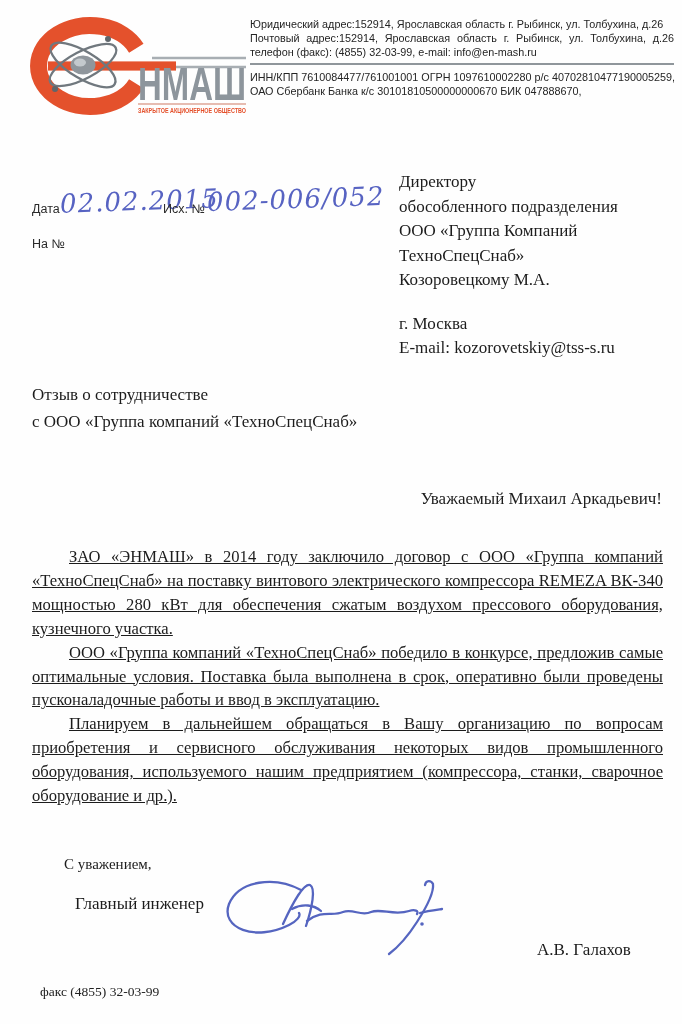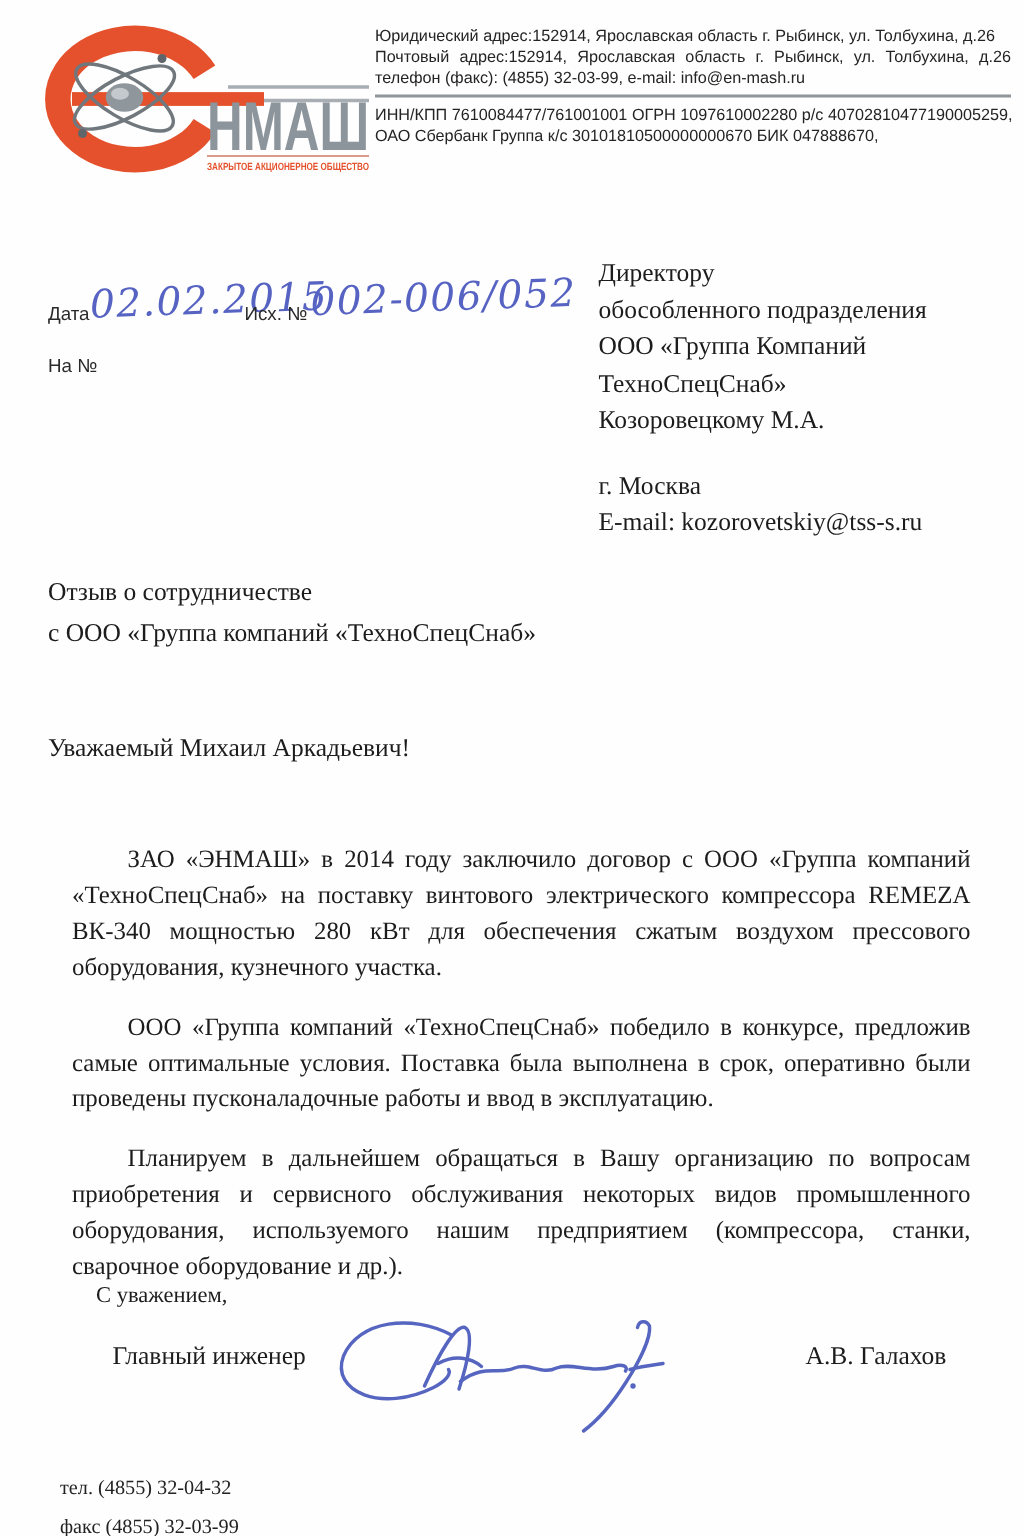--- a/index.html
+++ b/index.html
@@ -40,27 +40,27 @@
     white-space:nowrap;
   }
   
   .recipient{
     position:absolute;left:399px;top:170px;width:280px;
     font-size:17px;line-height:24.5px;
   }
   .recipient-city{margin-top:19px;}
   
   .subject{position:absolute;left:32px;top:381px;width:480px;font-size:17px;line-height:27px;}
-  .salutation{position:absolute;left:32px;top:489px;width:630px;text-align:left;font-size:17px;}
+  .salutation{position:absolute;left:32px;top:489px;width:630px;text-align:right;font-size:17px;}
   .body-text{position:absolute;left:32px;top:545px;width:631px;font-size:16.6px;line-height:23.9px;}
-  .body-text p{margin:16px;text-align:justify;text-indent:37px;}
+  .body-text p{margin:0;text-align:justify;text-indent:37px;text-decoration:underline;}
   
   .closing-regards{position:absolute;left:64px;top:856px;font-size:15px;}
   .closing-position{position:absolute;left:39px;top:894px;font-size:17px;margin-left:36px;}
-  .closing-name{position:absolute;left:537px;top:894px;font-size:17px;}
+  .closing-name{position:absolute;left:537px;top:940px;font-size:17px;}
   .signature{position:absolute;left:213px;top:860px;width:252px;height:102px;}
   
   .footer{position:absolute;left:40px;top:979px;font-size:13.5px;line-height:26px;color:#222;}
   
   .logo svg{display:block;}
 </style>
 </head>
 <body>
 
 <div class="page">
@@ -91,21 +91,21 @@
       <text x="110" y="99" font-family="Liberation Sans, sans-serif" font-weight="bold" font-size="7" fill="#e4512c" textLength="108" lengthAdjust="spacingAndGlyphs">ЗАКРЫТОЕ АКЦИОНЕРНОЕ ОБЩЕСТВО</text>
     </svg>
   </div>
 
   <div class="header-right">
     <div class="addr-line">Юридический адрес:152914, Ярославская область г. Рыбинск, ул. Толбухина, д.26</div>
     <div class="addr-line stretch">Почтовый адрес:152914, Ярославская область г. Рыбинск, ул. Толбухина, д.26</div>
     <div class="addr-line">телефон (факс): (4855) 32-03-99, e-mail: info@en-mash.ru</div>
     <hr class="hdr-divider">
     <div class="bank-line">ИНН/КПП 7610084477/761001001  ОГРН 1097610002280 р/с 40702810477190005259,</div>
-    <div class="bank-line">ОАО Сбербанк Группа  к/с 30101810500000000670 БИК 047888670,</div>
+    <div class="bank-line">ОАО Сбербанк Банка  к/с 30101810500000000670 БИК 047888670,</div>
   </div>
 
   <span class="ref-label" style="left:32px;top:202px;">Дата</span>
   <span class="handwriting" style="left:60px;top:186px;">02.02.2015</span>
   <span class="ref-label" style="left:163px;top:202px;">Исх. №</span>
   <span class="handwriting" style="left:207px;top:184px;">002-006/052</span>
   <span class="ref-label" style="left:32px;top:237px;">На №</span>
 
   <div class="recipient">
     <div>Директору</div>
@@ -145,17 +145,16 @@
       <path d="M 94 61 C 110 49, 119 57, 130 52 C 140 48, 148 57, 158 52 C 168 48, 181 56, 196 51 C 202 49, 206 51, 204 54"></path>
 
       <path d="M 220 24 C 218 20, 213 20, 212 25 M 220 24 C 221 32, 213 48, 204 62 C 195 76, 184 88, 176 94"></path>
 
       <path d="M 207 53 C 214 51, 222 50, 229 49"></path>
       <circle cx="209" cy="64" r="1.8" fill="#5565c0" stroke="none"></circle>
     </g>
   </svg>
 
   <div class="footer">
-    <div>тел. (4855) 32-04-32</div>
     <div>факс (4855) 32-03-99</div>
   </div>
 
 </div>
 
 </body></html>

